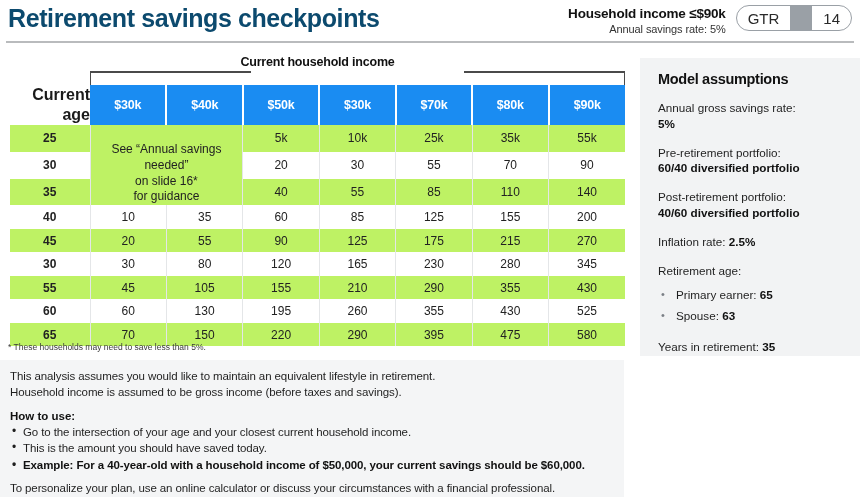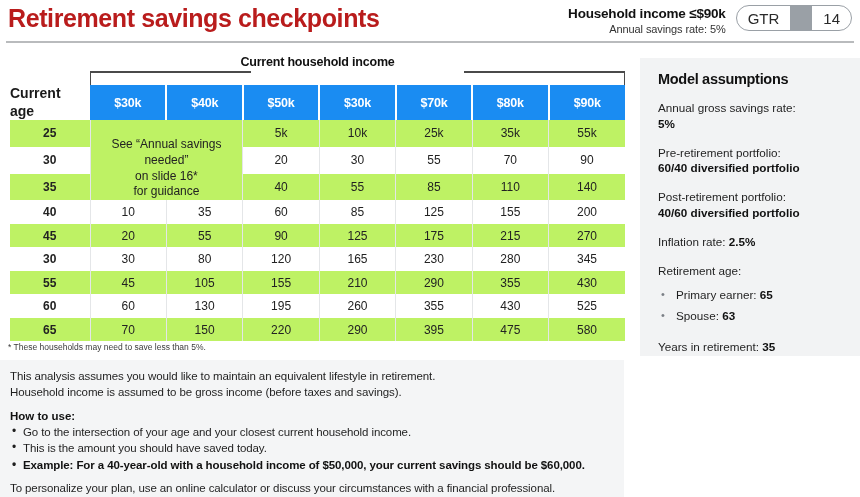--- a/index.html
+++ b/index.html
@@ -9,21 +9,21 @@
     font-family: "Liberation Sans", sans-serif;
     color: #1a1a1a;
     overflow: hidden;
   }
   #root { position: relative; width: 860px; height: 497px; }
 
   
   .page-title {
     position: absolute; left: 8px; top: 4px;
     font-size: 25px; font-weight: bold; letter-spacing: -0.4px;
-    color: #b91c1c;
+    color: #0c4a6e;
   }
   .hdr-right {
     position: absolute; right: 8px; top: 5px;
     display: flex; align-items: flex-start; gap: 10px;
   }
   .hdr-text { text-align: right; padding-top: 1px; }
   .hdr-line1 { font-size: 13.5px; font-weight: bold; color: #111; letter-spacing: -0.2px; }
   .hdr-line2 { font-size: 11px; color: #333; margin-top: 2px; letter-spacing: -0.1px; }
   .gtr-badge {
     display: flex; align-items: stretch;
@@ -59,22 +59,22 @@
     text-align: center; font-size: 12.5px; font-weight: bold; color: #111;
     letter-spacing: -0.2px;
   }
   .bracket-label span { background: #fff; padding: 0 7px; }
 
   table.ck { border-collapse: collapse; width: 615px; table-layout: fixed; }
   table.ck td, table.ck th { padding: 0; }
 
   th.corner {
     width: 80px; background: #ffffff; border: none;
-    font-size: 14px; font-weight: bold; color: #1a1a1a; line-height: 1.25;
-    vertical-align: middle; text-align: left;
+    font-size: 16px; font-weight: bold; color: #1a1a1a; line-height: 1.25;
+    vertical-align: middle; text-align: right;
   }
   th.inc {
     background: #1a8cf2; color: #ffffff;
     font-size: 12.5px; font-weight: bold;
     height: 28px; text-align: center;
     border-right: 2px solid #ffffff;
     letter-spacing: -0.2px;
   }
   th.inc:last-child { border-right: none; }
 

